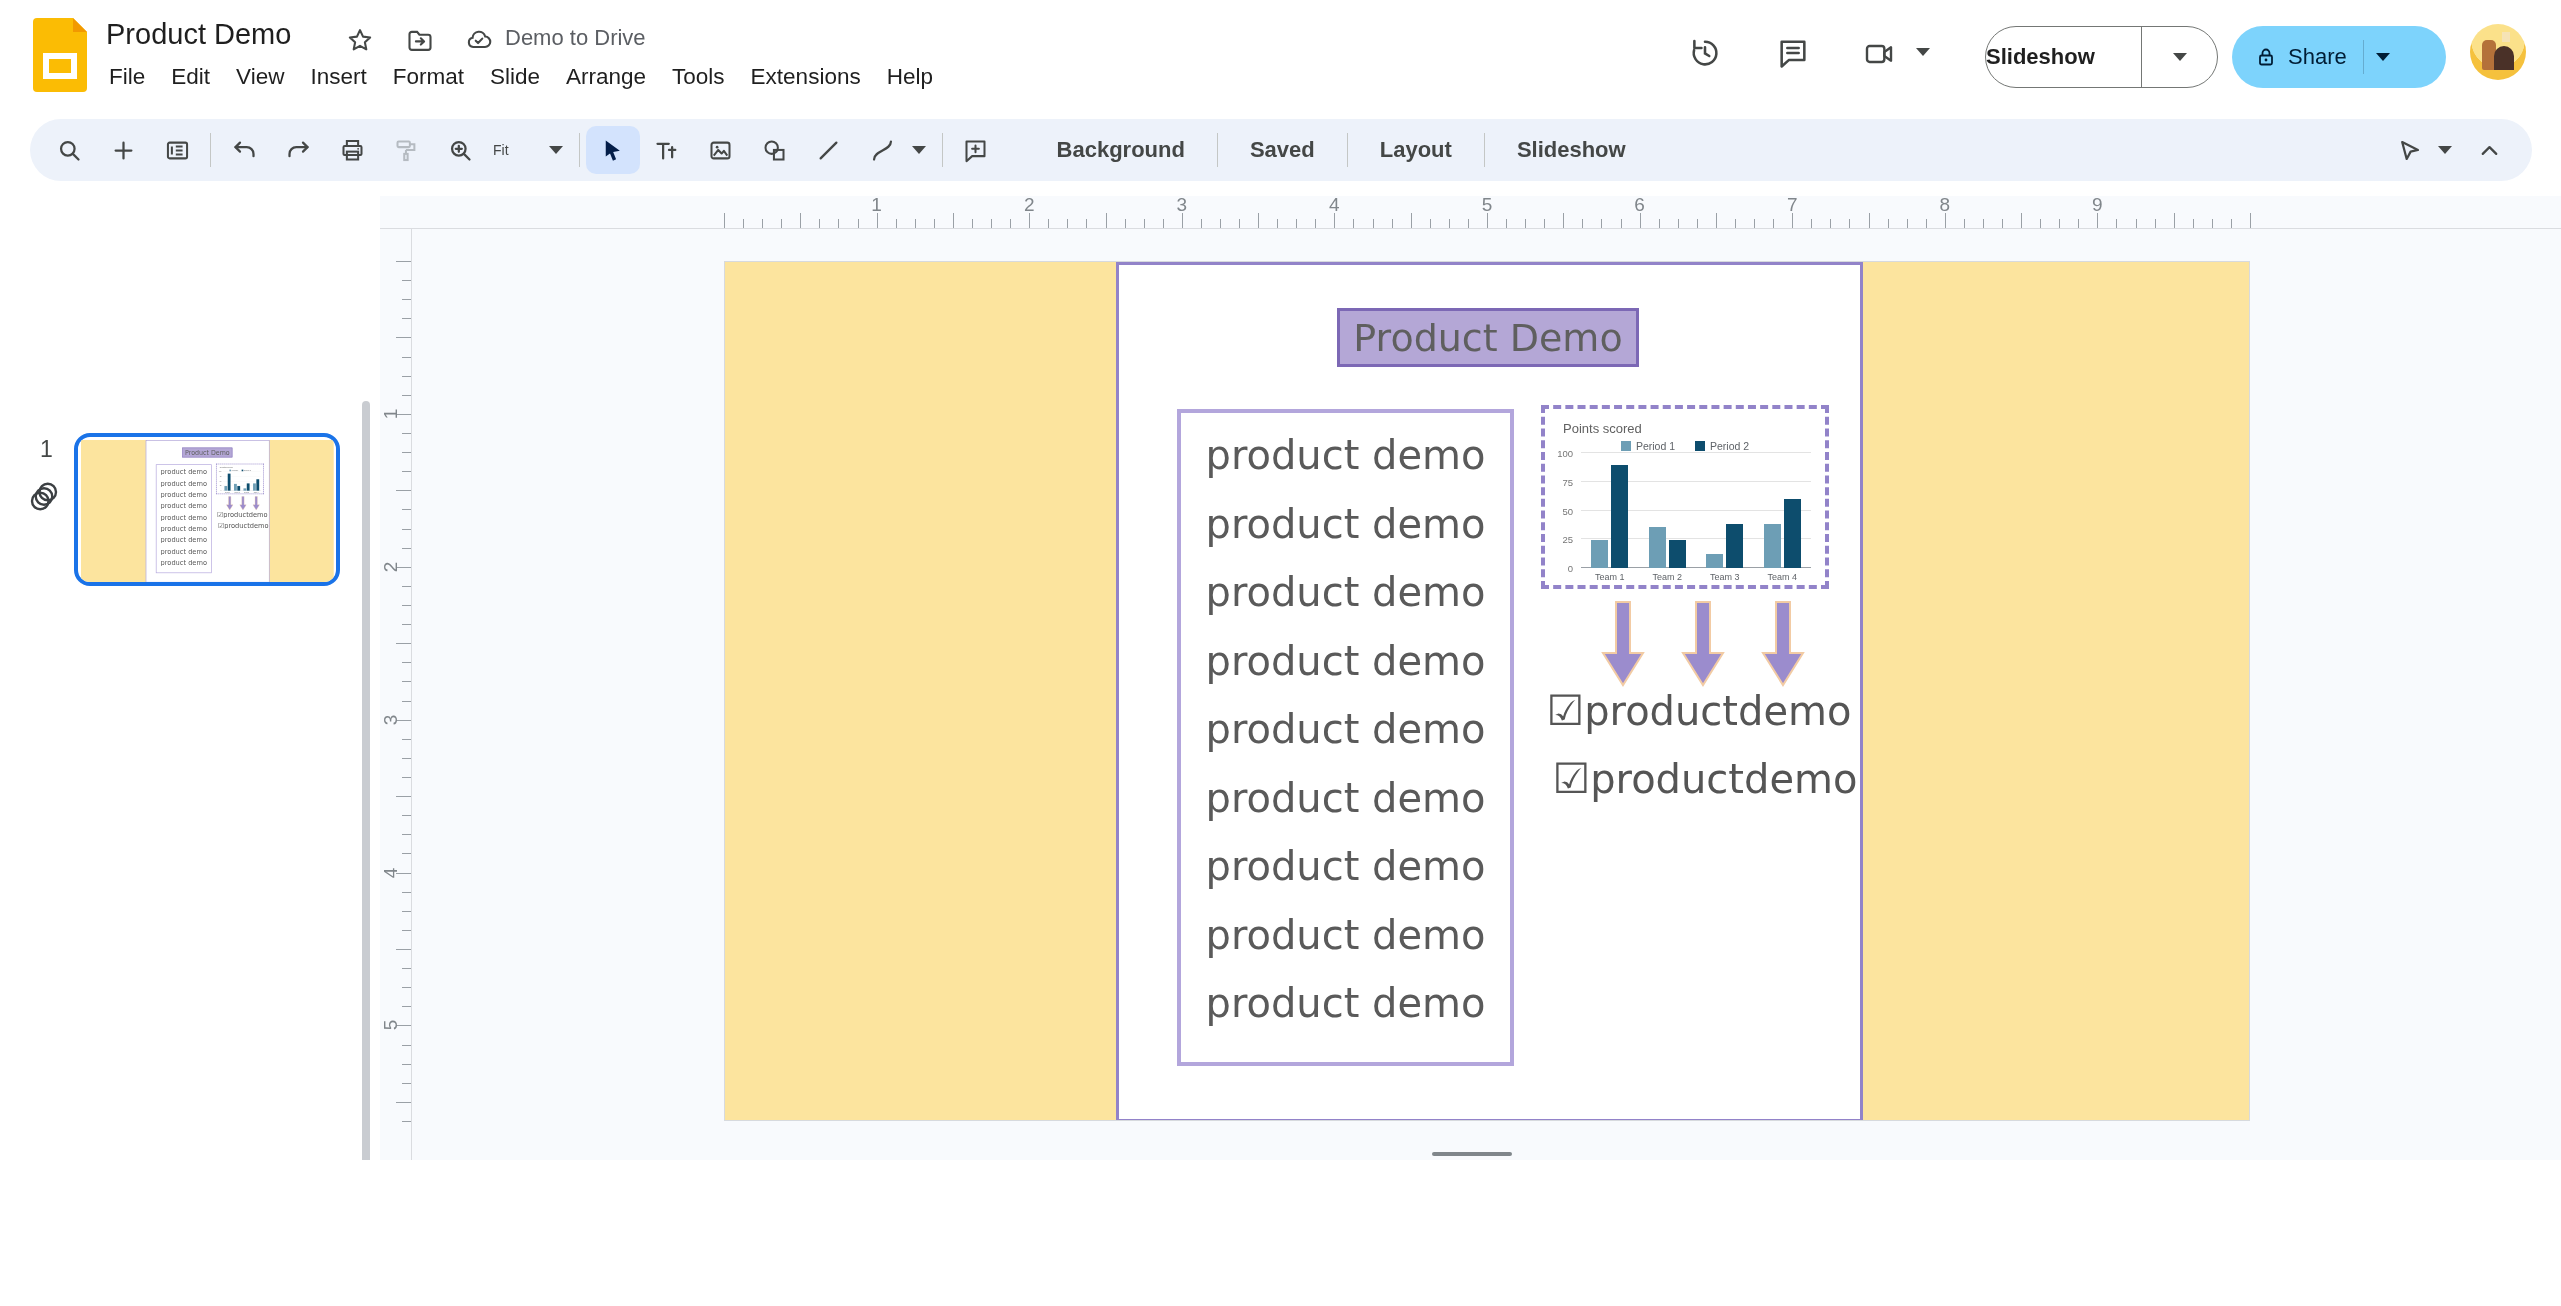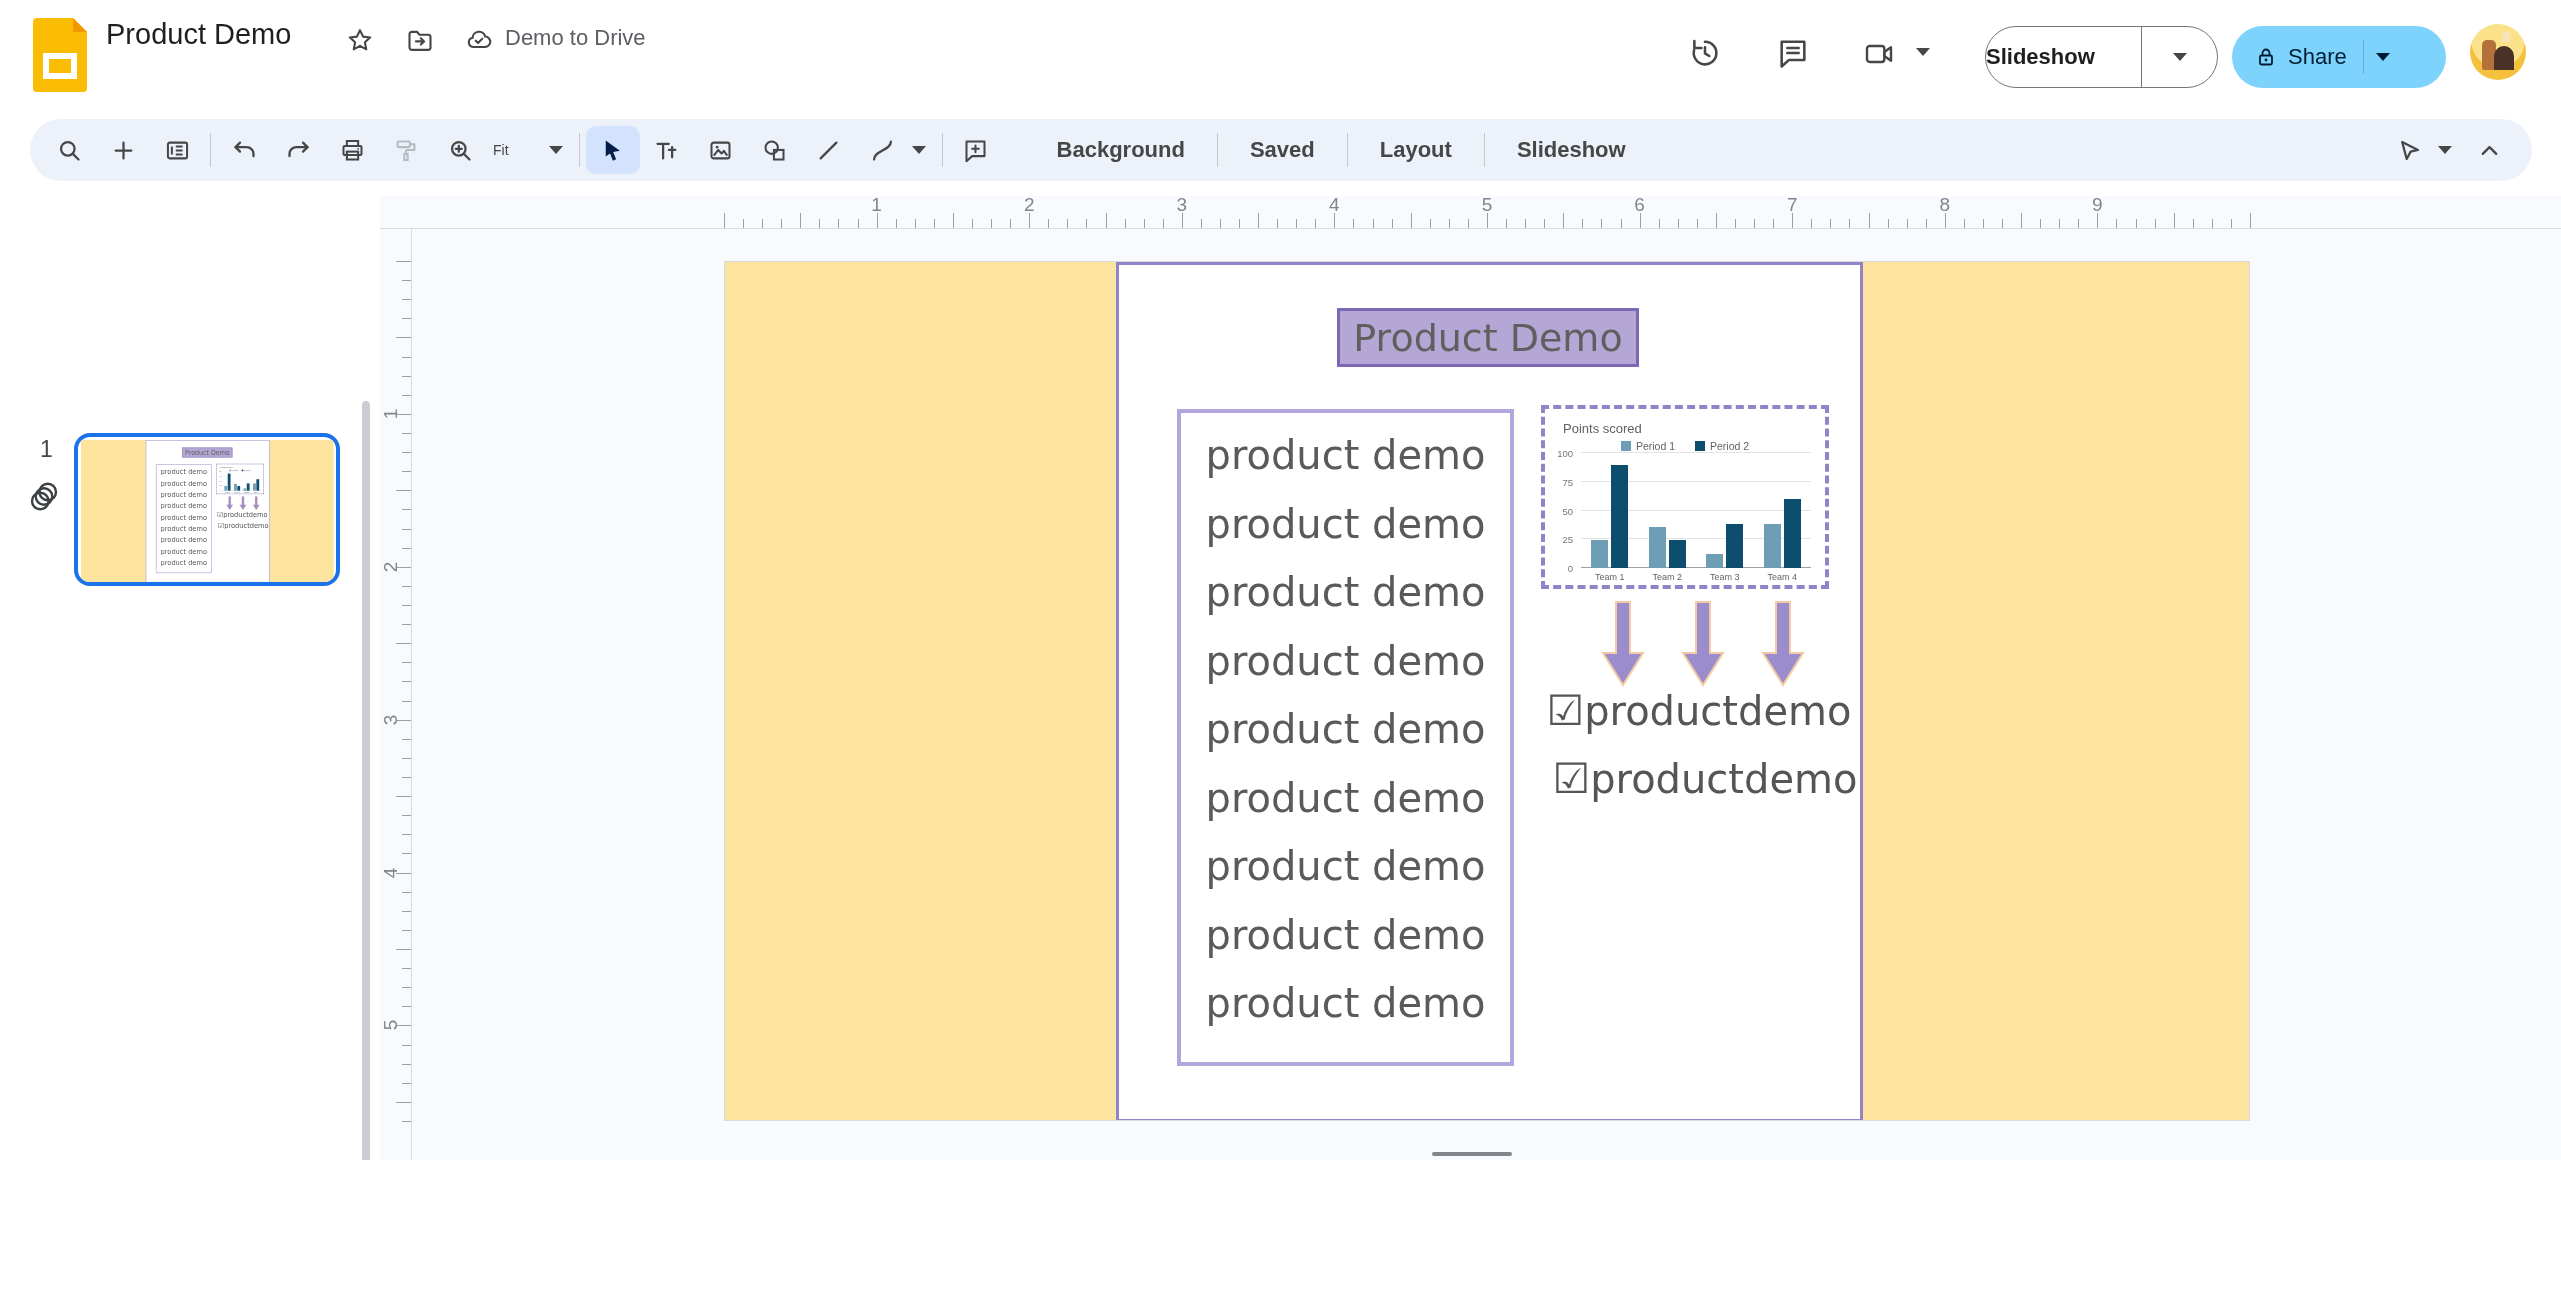--- a/index.html
+++ b/index.html
@@ -115,20 +115,32 @@
     <svg class="abs tb-ic" style="left:406px; top:26px;" width="28" height="28" viewBox="0 0 24 24" fill="none" stroke="currentColor" stroke-width="1.8">
       <path d="M3 7 a2 2 0 0 1 2 -2 h4.5 l2 2.5 H19 a2 2 0 0 1 2 2 v9 a2 2 0 0 1 -2 2 H5 a2 2 0 0 1 -2 -2 z"></path>
       <path d="M8.5 13.2 h6.5 M12.7 10.5 l2.8 2.7 -2.8 2.7" stroke-linejoin="round" stroke-linecap="round"></path>
     </svg>
     <svg class="abs tb-ic" style="left:464px; top:26px;" width="30" height="28" viewBox="0 0 24 24" fill="none" stroke="currentColor" stroke-width="1.8">
       <path d="M7 18 a4 4 0 0 1 -.5 -7.9 A5.5 5.5 0 0 1 17.3 9 A3.8 3.8 0 0 1 17 18 z"></path>
       <path d="M9.2 12.6 l2 2 3.6 -3.8" stroke-linecap="round" stroke-linejoin="round"></path>
     </svg>
     <div class="abs saved">Demo to Drive</div>
 
+    <div id="menubar" class="abs">
+      <span class="menu-item">File</span>
+      <span class="menu-item">Edit</span>
+      <span class="menu-item">View</span>
+      <span class="menu-item">Insert</span>
+      <span class="menu-item">Format</span>
+      <span class="menu-item">Slide</span>
+      <span class="menu-item">Arrange</span>
+      <span class="menu-item">Tools</span>
+      <span class="menu-item">Extensions</span>
+      <span class="menu-item">Help</span>
+    </div>
 
     <svg class="abs tb-ic" style="left:1688px; top:36px;" width="34" height="34" viewBox="0 0 24 24" fill="none" stroke="currentColor" stroke-width="1.8">
       <path d="M12 4 a8 8 0 1 1 -7.7 6" stroke-linecap="round"></path>
       <path d="M4.5 3.5 v5 h5" stroke-linecap="round" stroke-linejoin="round"></path>
       <path d="M12 8 v4.3 l3 1.8" stroke-linecap="round"></path>
     </svg>
     <svg class="abs tb-ic" style="left:1776px; top:36px;" width="34" height="34" viewBox="0 0 24 24" fill="none" stroke="currentColor" stroke-width="1.8">
       <path d="M4 4 h16 v13 h-11 l-5 4.5 z" stroke-linejoin="round"></path>
       <path d="M8 8.5 h8 M8 12 h8" stroke-linecap="round"></path>
     </svg>

